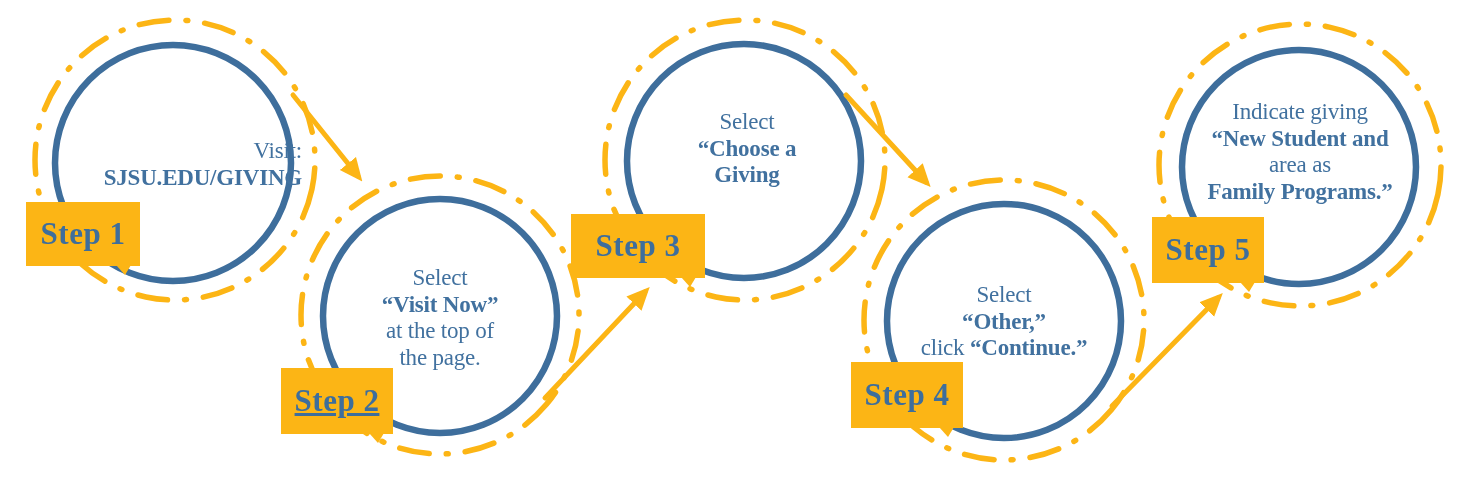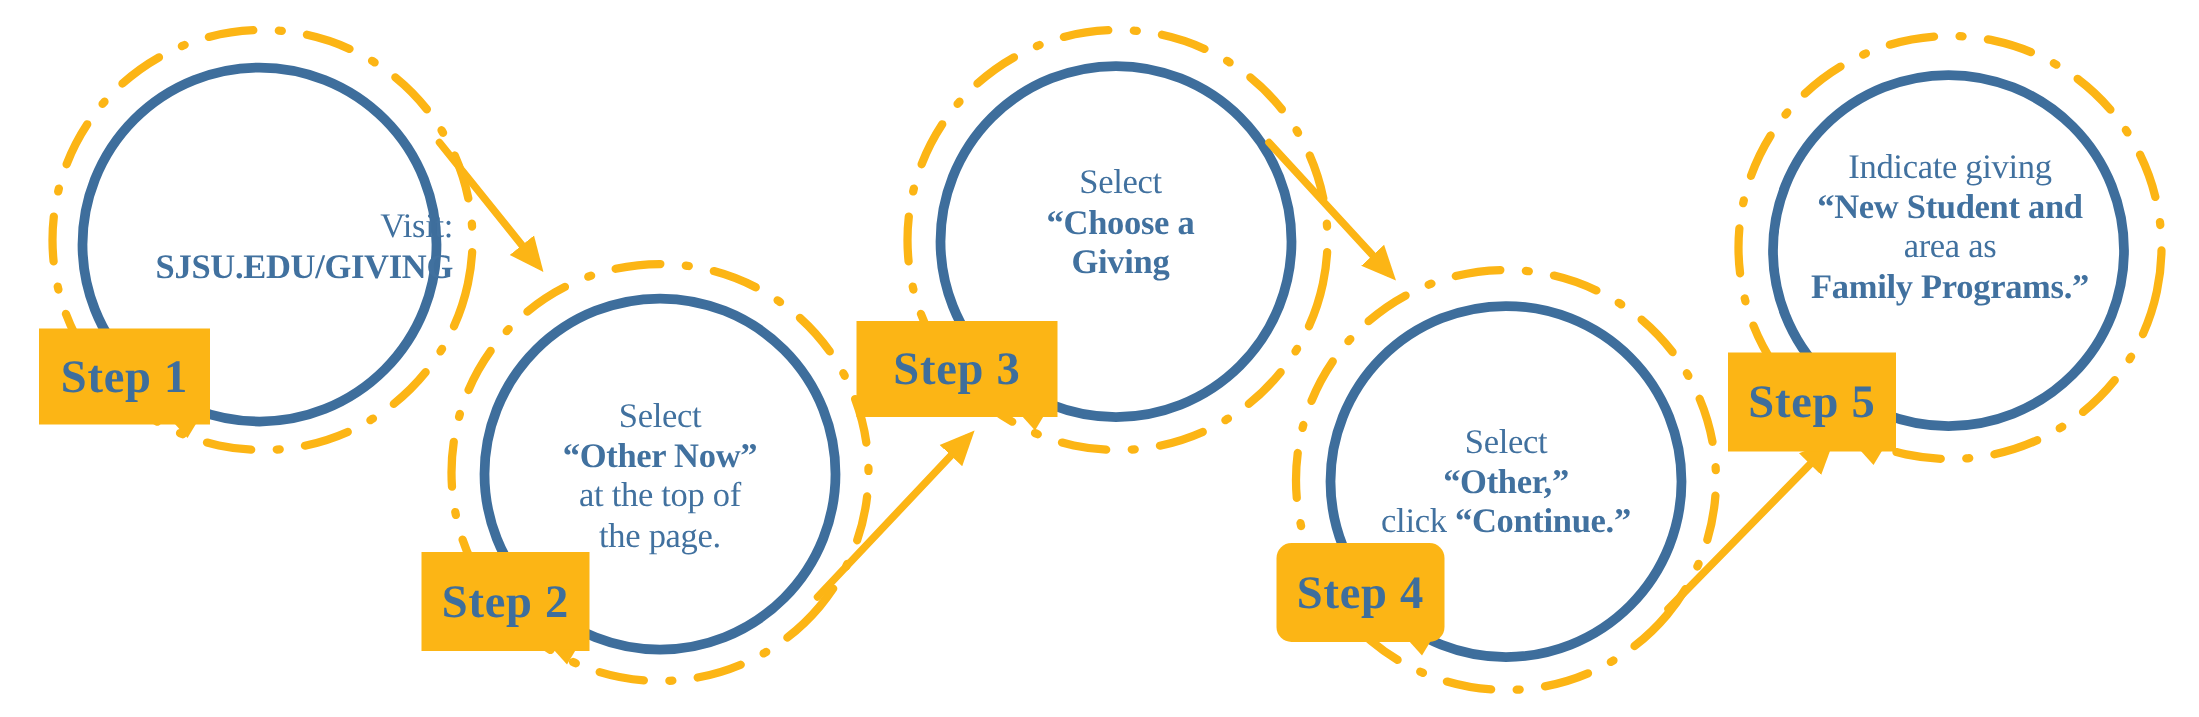--- a/index.html
+++ b/index.html
@@ -76,25 +76,25 @@
   .badge::after {
     content: "";
     position: absolute;
     right: 9px;
     bottom: -9px;
     width: 0; height: 0;
     border-left: 9px solid transparent;
     border-right: 6px solid transparent;
     border-top: 10px solid var(--gold);
   }
-  .badge-1 { left: 26px;   top: 219px; width: 114px; height: 64px; }
-  .badge-2 { left: 281px;  top: 368px; width: 112px; height: 66px; }
+  .badge-1 { left: 26px;   top: 202px; width: 114px; height: 64px; }
+  .badge-2 { left: 281px;  top: 368px; width: 112px; height: 66px; text-decoration: underline; }
   .badge-3 { left: 571px;  top: 214px; width: 134px; height: 64px; }
-  .badge-4 { left: 851px;  top: 362px; width: 112px; height: 66px; border-radius: 10px; }
-  .badge-5 { left: 1152px; top: 235px; width: 112px; height: 66px; }
+  .badge-4 { left: 851px;  top: 362px; width: 112px; height: 66px; }
+  .badge-5 { left: 1152px; top: 217px; width: 112px; height: 66px; }
 </style>
 </head>
 <body>
 
 <div class="canvas">
 
   <svg class="layer" viewBox="0 0 1466 478">
     <defs>
       <marker id="ah" viewBox="0 0 10 10" refX="7" refY="5" markerWidth="4.6" markerHeight="4.6" orient="auto-start-reverse">
         <path d="M0,0.5 L10,5 L0,9.5 z"></path>
@@ -122,21 +122,21 @@
     <path class="arrow" d="M1112,406 L1218,298" marker-end="url(#ah)"></path>
   </svg>
 
   <div class="txt txt-1">
     <div><span>Visit:</span></div>
     <div><span class="b">SJSU.EDU/GIVING</span></div>
   </div>
 
   <div class="txt txt-2">
     <div><span>Select</span></div>
-    <div><span class="b">“Other Now”</span></div>
+    <div><span class="b">“Visit Now”</span></div>
     <div><span>at the top of</span></div>
     <div><span>the page.</span></div>
   </div>
 
   <div class="txt txt-3">
     <div><span>Select</span></div>
     <div><span class="b">“Choose a</span></div>
     <div><span class="b">Giving</span></div>
   </div>
 

